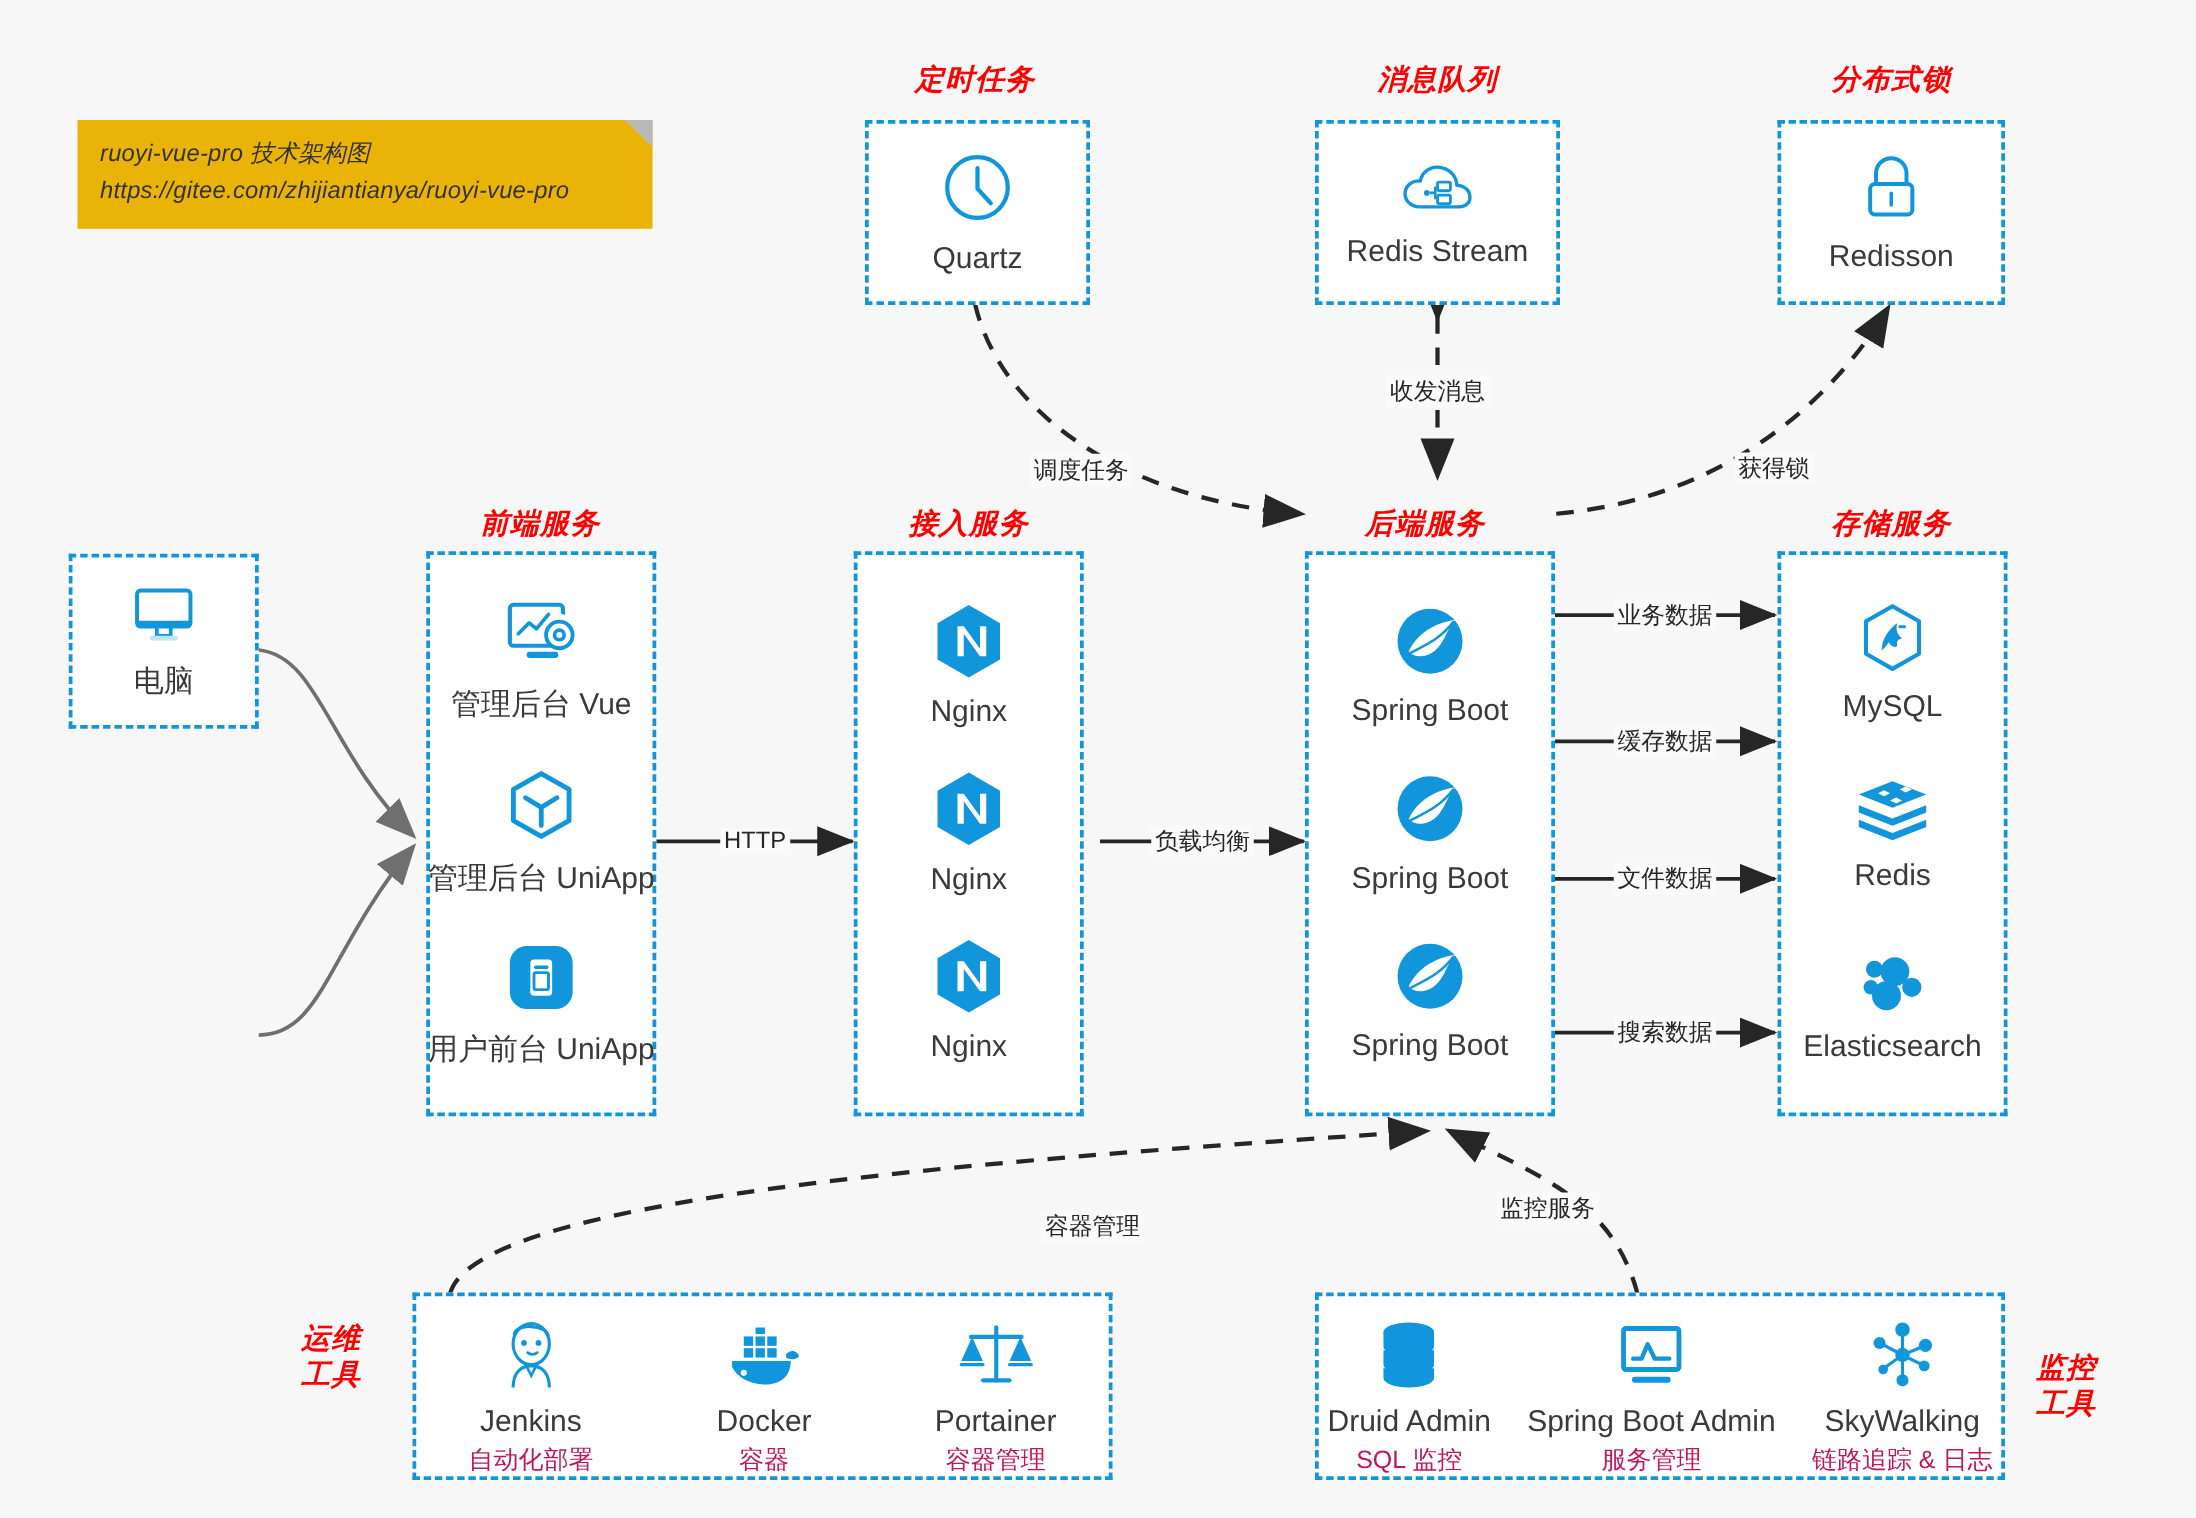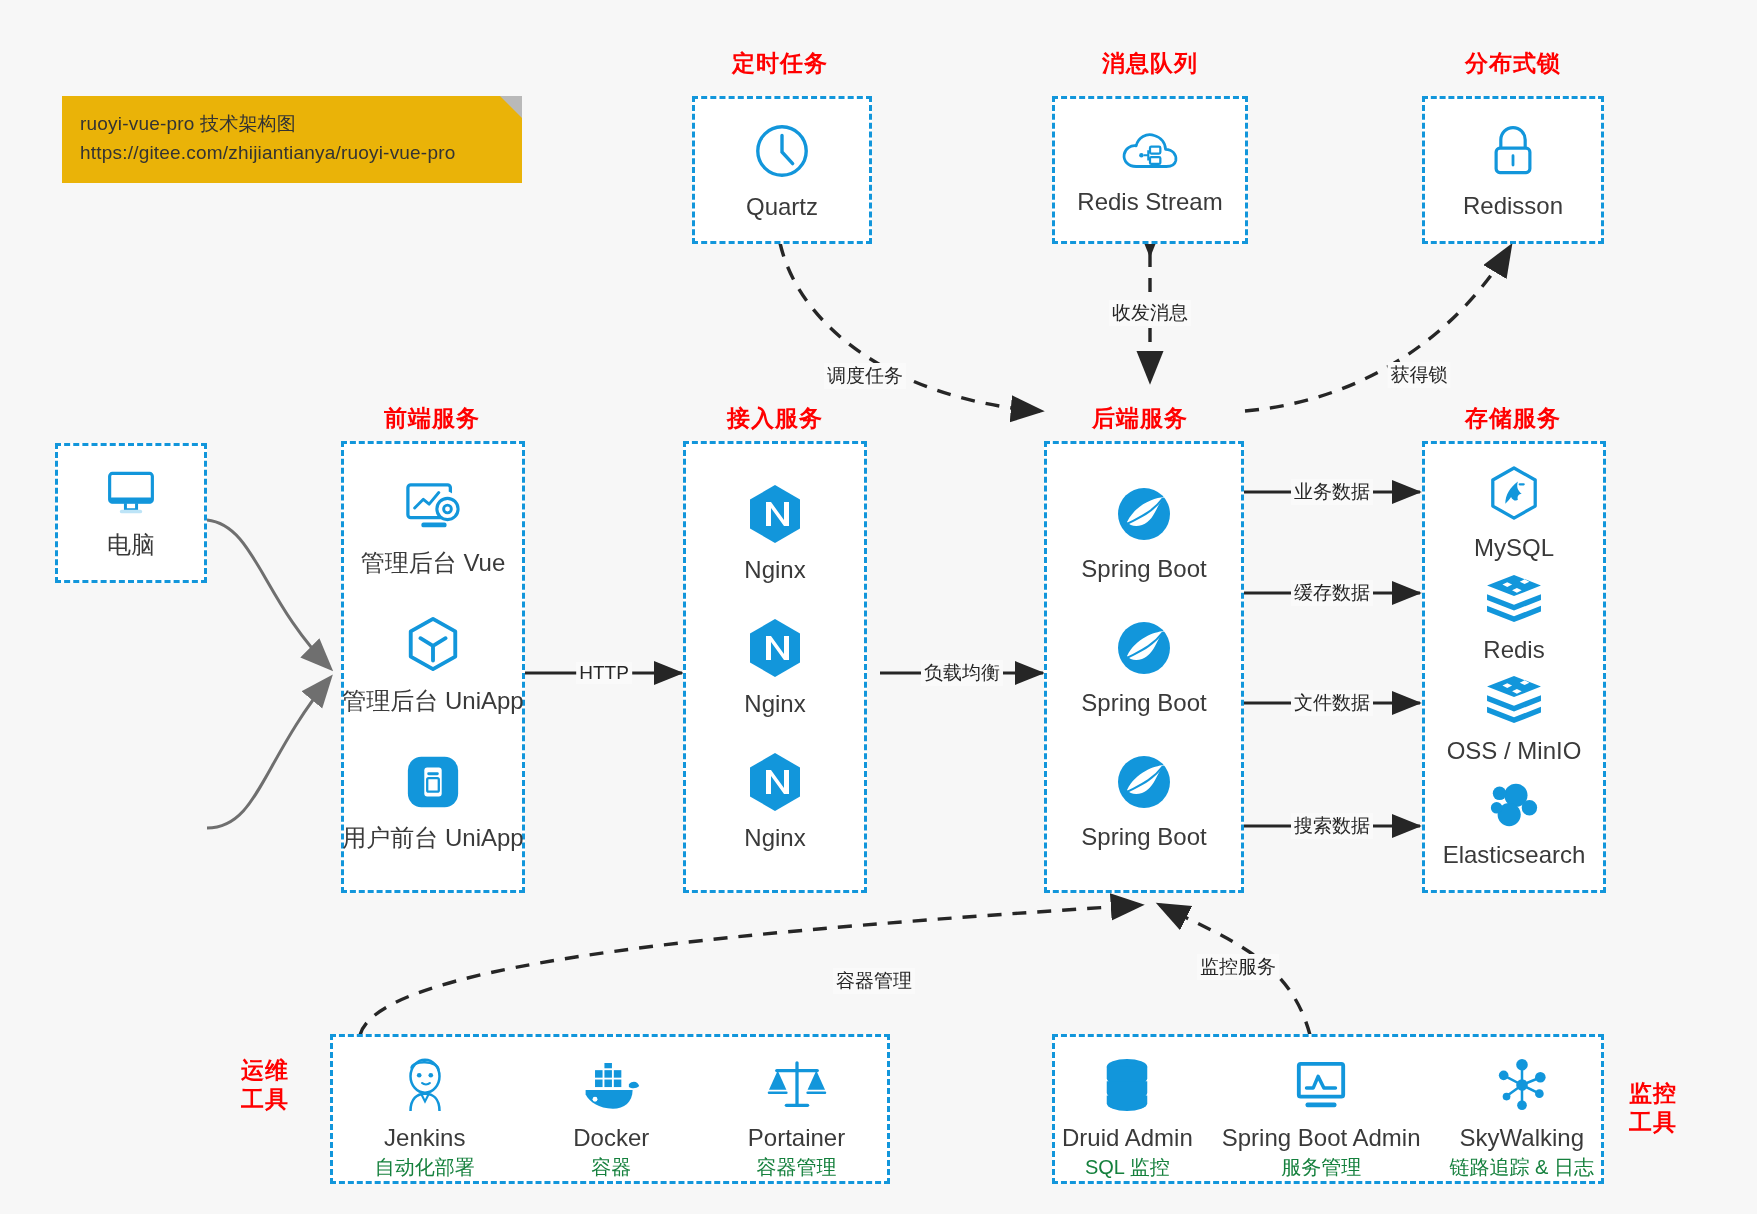--- a/index.html
+++ b/index.html
@@ -11,21 +11,21 @@
   body {
     width: 1757px; height: 1214px;
     position: relative;
     font-family: "Liberation Sans", "DejaVu Sans", sans-serif;
     color: #333;
     overflow: hidden;
   }
   #canvas { position: absolute; inset: 0; }
 
   
-  .abs { position: absolute; }
+  .abs { position: absolute; font-style: italic; }
 
   
   .note {
     background: #eab308;
     padding: 14px 18px 16px 18px;
     font-size: 19px;
     line-height: 1.5;
     color: #333;
     letter-spacing: .2px;
   }
@@ -61,21 +61,21 @@
     text-align: center;
   }
 
   
   .node {
     display: flex; flex-direction: column;
     align-items: center; justify-content: center;
     text-align: center;
   }
   .node .cap  { font-size: 24px; color: #3a3a3a; margin-top: 7px; white-space: nowrap; }
-  .node .cap2 { font-size: 20px; color: #15803d; margin-top: 2px; white-space: nowrap; }
+  .node .cap2 { font-size: 20px; color: #be185d; margin-top: 2px; white-space: nowrap; }
   .icon { display: block; }
 
   
   .elabel {
     position: absolute;
     font-size: 19px;
     color: #262626;
     background: #fafafa;
     padding: 0 3px;
     white-space: nowrap;
@@ -319,31 +319,20 @@
         <svg width="62" height="52" viewBox="0 0 64 54">
           <path d="M32 2 L60 13 L32 24 L4 13 Z" fill="#1296db"></path>
           <path d="M4 22 L32 33 L60 22 L60 28 L32 39 L4 28 Z" fill="#1296db"></path>
           <path d="M4 34 L32 45 L60 34 L60 40 L32 51 L4 40 Z" fill="#1296db"></path>
           <path d="M20 12 l5-2.5 5 2.5 -5 2.5 z M38 9 l5-2.5 5 2.5 -5 2.5 z M30 18 l5-2.5 5 2.5 -5 2.5 z" fill="#fff"></path>
         </svg>
       </span>
       <span class="cap">Redis</span>
     </div>
 
-    <div class="node">
-      <span class="icon">
-        <svg width="62" height="52" viewBox="0 0 64 54">
-          <path d="M32 2 L60 13 L32 24 L4 13 Z" fill="#1296db"></path>
-          <path d="M4 22 L32 33 L60 22 L60 28 L32 39 L4 28 Z" fill="#1296db"></path>
-          <path d="M4 34 L32 45 L60 34 L60 40 L32 51 L4 40 Z" fill="#1296db"></path>
-          <path d="M20 12 l5-2.5 5 2.5 -5 2.5 z M38 9 l5-2.5 5 2.5 -5 2.5 z M30 18 l5-2.5 5 2.5 -5 2.5 z" fill="#fff"></path>
-        </svg>
-      </span>
-      <span class="cap">OSS / MinIO</span>
-    </div>
 
     <div class="node">
       <span class="icon">
         <svg width="56" height="54" viewBox="0 0 58 56">
           <circle cx="31" cy="20" r="12" fill="#1296db"></circle>
           <circle cx="14" cy="18" r="7" fill="#1296db"></circle>
           <circle cx="45" cy="33" r="8" fill="#1296db"></circle>
           <circle cx="24" cy="40" r="12" fill="#1296db"></circle>
           <circle cx="11" cy="33" r="6" fill="#1296db"></circle>
         </svg>

